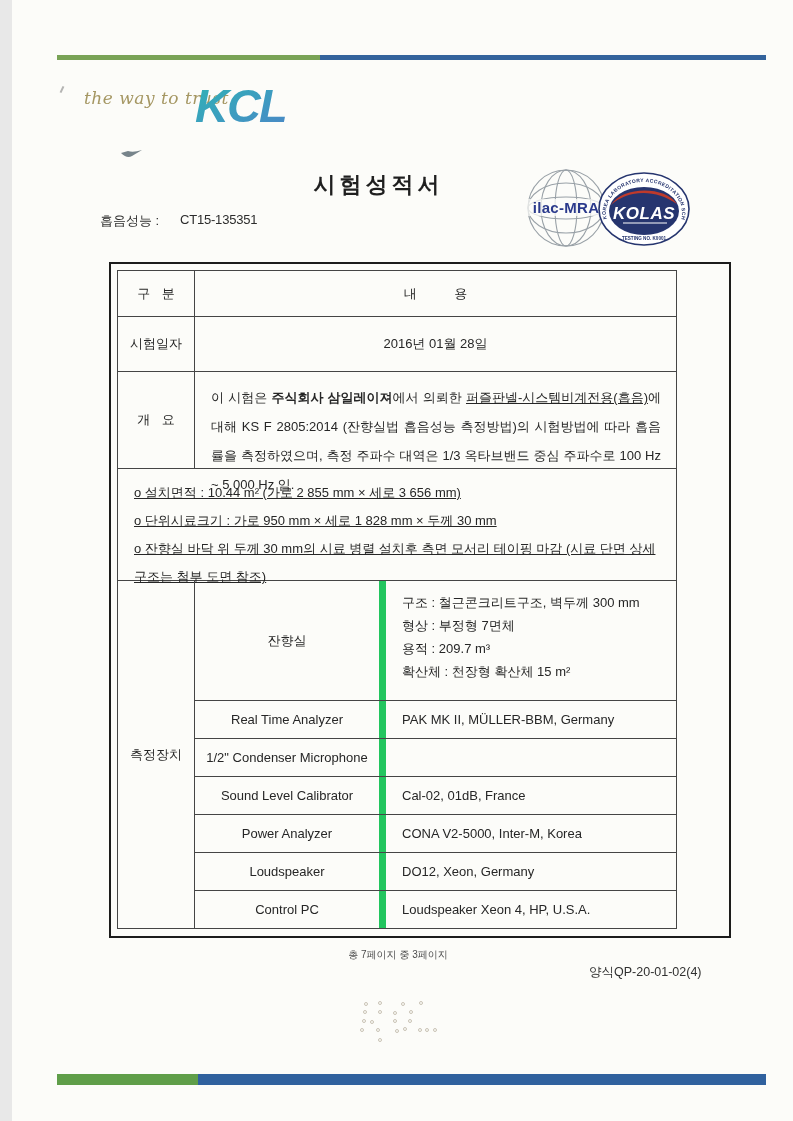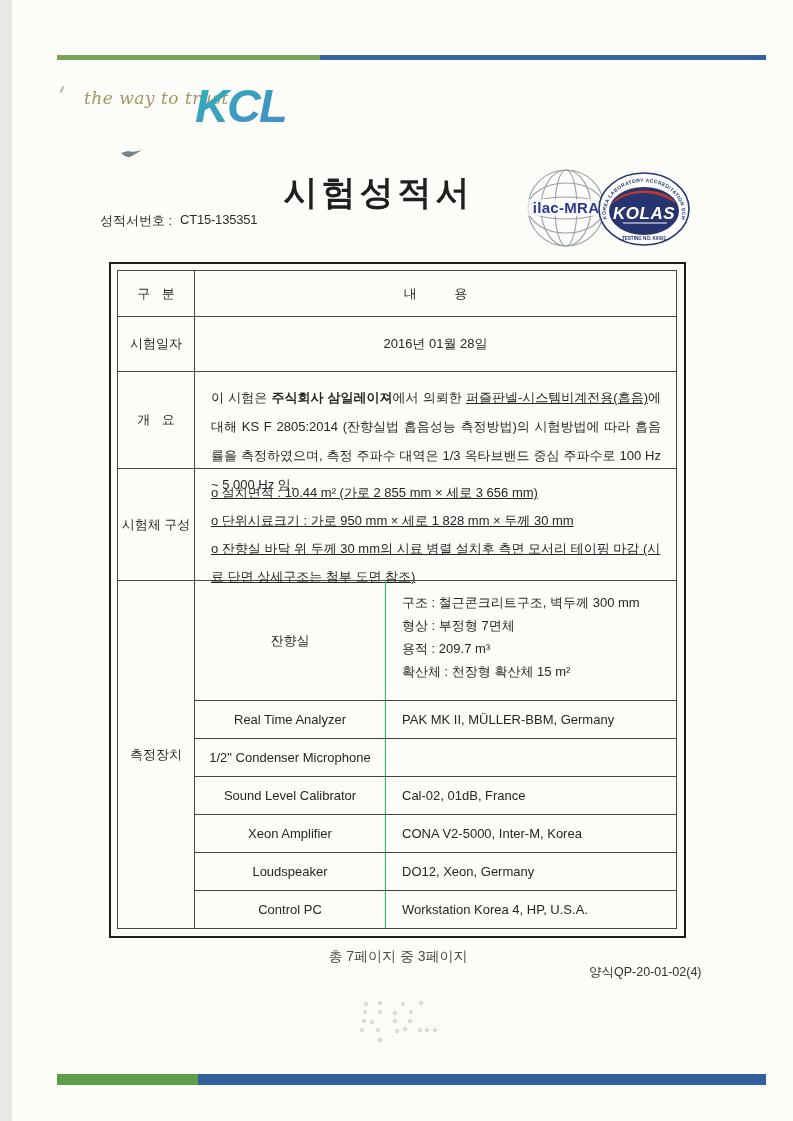--- a/index.html
+++ b/index.html
@@ -15,30 +15,30 @@
   .seg-green-bot{width:141px;background:#5f9e49;}
   .seg-blue-bot{flex:1;background:#30619e;}
 
   
   .tagline{position:absolute;left:72px;top:88px;font-family:"DejaVu Serif","Liberation Serif",serif;
            font-style:italic;font-size:17px;color:#a59763;letter-spacing:.5px;}
   .kcl-logo{position:absolute;left:181px;top:76px;}
 
   
   .doc-title{position:absolute;left:0;right:60px;top:170px;text-align:center;
-             font-size:34px;font-weight:bold;letter-spacing:4px;color:#1f1f1f;}
+             font-size:22px;font-weight:bold;letter-spacing:4px;color:#1f1f1f;}
   .report-line{position:absolute;left:88px;top:212px;font-size:13px;color:#2c2c2c;}
   .report-no{position:absolute;left:168px;top:212px;font-size:13px;color:#2c2c2c;letter-spacing:-.2px;}
 
   
   .seal-ilac{position:absolute;left:512px;top:166px;}
   .seal-kolas{position:absolute;left:585px;top:170px;}
 
   
-  .outer-box{position:absolute;left:97px;top:262px;width:577px;height:676px;
+  .outer-box{position:absolute;left:97px;top:262px;width:622px;height:676px;
              border:2px solid #1c1c1c;box-sizing:border-box;}
   .itable{position:absolute;left:6px;top:6px;width:560px;height:659px;
           border:1px solid #454545;box-sizing:border-box;display:flex;flex-direction:column;
           font-size:13px;}
   .trow{display:flex;box-sizing:border-box;}
   .bline{border-bottom:1px solid #454545;}
   .c1{width:77px;border-right:1px solid #454545;display:flex;align-items:center;
       justify-content:center;box-sizing:border-box;text-align:center;}
   .rest{flex:1;display:flex;box-sizing:border-box;min-width:0;}
   .center-cell{align-items:center;justify-content:center;display:flex;flex:1;}
@@ -48,30 +48,30 @@
   .r-specimen{height:112px;}
   .r-equip{flex:1;}
   .ws-wide{word-spacing:34px;}
   .ws-med{word-spacing:8px;}
   .overview-text{flex:1;padding:11px 15px 0 16px;line-height:29px;text-align:justify;}
   .bold{font-weight:bold;}
   .bold-u{font-weight:normal;text-decoration:underline;}
   .specimen-list{flex:1;padding:10px 14px 0 16px;line-height:28px;text-decoration:underline;}
   .equip-right{flex:1;display:flex;flex-direction:column;min-width:0;}
   .chamber-row{height:120px;display:flex;box-sizing:border-box;}
-  .c2{width:191px;border-right:1px solid #22c55e;display:flex;align-items:center;
+  .c2{width:191px;border-right:7px solid #22c55e;display:flex;align-items:center;
       justify-content:center;box-sizing:border-box;padding:0 6px;}
   .c3{flex:1;box-sizing:border-box;min-width:0;}
   .chamber-details{padding:10px 8px 0 16px;line-height:23px;}
   .device-row{flex:1;display:flex;box-sizing:border-box;}
   .device-val{display:flex;align-items:center;padding-left:16px;}
 
   
   .page-info{position:absolute;left:286px;top:948px;width:200px;text-align:center;
-             font-size:14px;color:#4c4c4c;}
+             font-size:10px;color:#4c4c4c;}
   .form-no{position:absolute;left:577px;top:964px;font-size:12.5px;color:#303030;}
 
   
   .tickmark{position:absolute;left:49px;top:86px;width:2px;height:7px;background:#8e8e8e;
             transform:rotate(25deg);opacity:.65;}
   .birdmark{position:absolute;left:108px;top:146px;}
   .dot{position:absolute;width:4px;height:4px;border:1px solid #c9c3b5;border-radius:50%;
        box-sizing:border-box;background:transparent;}
 </style>
 </head>
@@ -99,21 +99,21 @@
           <stop offset="0" stop-color="#2fb3b4"></stop>
           <stop offset="0.55" stop-color="#3d9cc0"></stop>
           <stop offset="1" stop-color="#4b86c6"></stop>
         </linearGradient>
       </defs>
       <text x="2" y="46" font-size="47" font-style="italic" font-weight="bold" letter-spacing="-2" fill="url(#kclg)">KCL</text>
     </svg>
   </div>
 
   <div class="doc-title">시험성적서</div>
-  <div class="report-line">성적서번호 :</div>
+  <div class="report-line">흡음성능 :</div>
   <div class="report-no">CT15-135351</div>
 
   <div class="seal-ilac">
     <svg width="84" height="84" viewBox="0 0 84 84">
       <g stroke="#99a1a7" fill="none" stroke-width="1.1">
         <circle cx="42" cy="42" r="38"></circle>
         <ellipse cx="42" cy="42" rx="25" ry="38"></ellipse>
         <ellipse cx="42" cy="42" rx="11" ry="38"></ellipse>
         <ellipse cx="42" cy="42" rx="38" ry="25"></ellipse>
         <ellipse cx="42" cy="42" rx="38" ry="11"></ellipse>
@@ -152,21 +152,20 @@
       </div>
 
       <div class="trow r-overview bline">
         <div class="c1 ws-med">개 요</div>
         <div class="rest">
           <div class="overview-text"><span>이 시험은 </span><span class="bold">주식회사 삼일레이져</span><span>에서 의뢰한 </span><span class="bold-u">퍼즐판넬-시스템비계전용(흡음)</span><span>에 대해 KS F 2805:2014 (잔향실법 흡음성능 측정방법)의 시험방법에 따라 흡음률을 측정하였으며, 측정 주파수 대역은 1/3 옥타브밴드 중심 주파수로 100 Hz ~ 5 000 Hz 임.</span></div>
         </div>
       </div>
 
       <div class="trow r-specimen bline">
-        <div class="c1">시험체 구성</div>
         <div class="rest">
           <div class="specimen-list">
             <div>o 설치면적 : 10.44 m² (가로 2 855 mm × 세로 3 656 mm)</div>
             <div>o 단위시료크기 : 가로 950 mm × 세로 1 828 mm × 두께 30 mm</div>
             <div>o 잔향실 바닥 위 두께 30 mm의 시료 병렬 설치후 측면 모서리 테이핑 마감 (시료 단면 상세구조는 첨부 도면 참조)</div>
           </div>
         </div>
       </div>
 
       <div class="trow r-equip">
@@ -190,30 +189,30 @@
             <div class="c3 device-val">PAK MK II, MÜLLER-BBM, Germany</div>
           </div>
           <div class="device-row bline">
             <div class="c2">1/2" Condenser Microphone</div>
           </div>
           <div class="device-row bline">
             <div class="c2">Sound Level Calibrator</div>
             <div class="c3 device-val">Cal-02, 01dB, France</div>
           </div>
           <div class="device-row bline">
-            <div class="c2">Xeon Amplifier</div>
+            <div class="c2">Power Analyzer</div>
             <div class="c3 device-val">CONA V2-5000, Inter-M, Korea</div>
           </div>
           <div class="device-row bline">
             <div class="c2">Loudspeaker</div>
             <div class="c3 device-val">DO12, Xeon, Germany</div>
           </div>
           <div class="device-row">
             <div class="c2">Control PC</div>
-            <div class="c3 device-val">Workstation Korea 4, HP, U.S.A.</div>
+            <div class="c3 device-val">Loudspeaker Xeon 4, HP, U.S.A.</div>
           </div>
 
         </div>
       </div>
 
     </div>
   </div>
 
   <div class="page-info">총 7페이지 중 3페이지</div>
   <div class="form-no">양식QP-20-01-02(4)</div>

